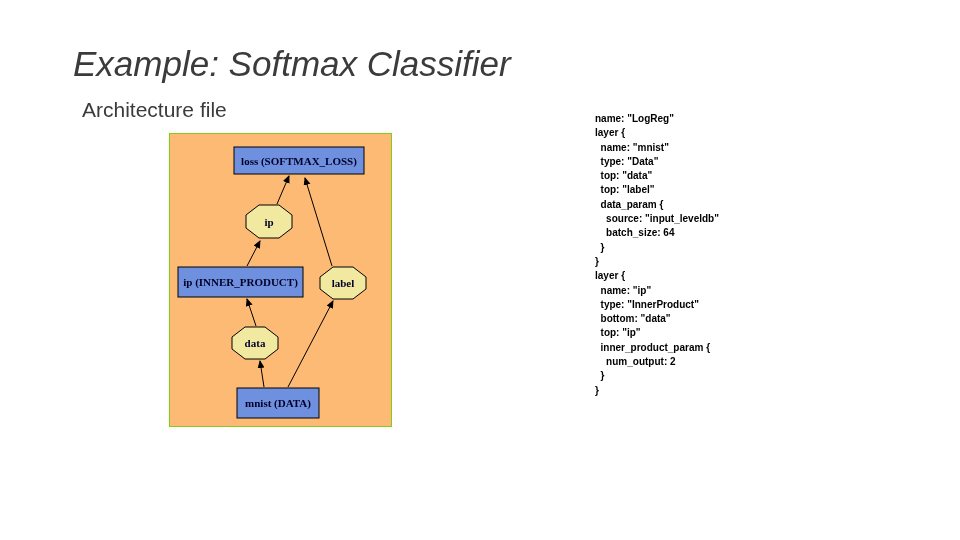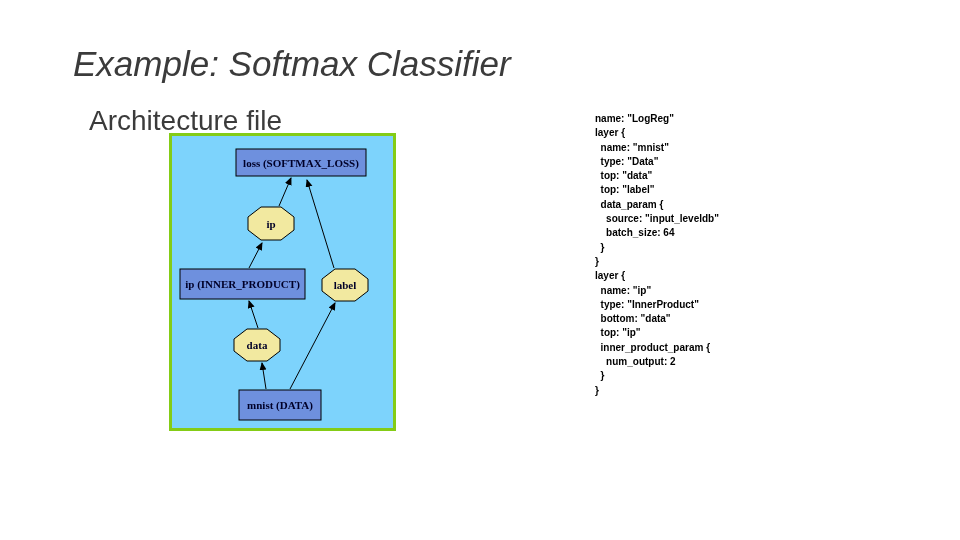--- a/index.html
+++ b/index.html
@@ -24,34 +24,34 @@
     font-weight: 400;
     color: #3b3b3b;
     letter-spacing: 0px;
     white-space: nowrap;
     font-style: italic;
   }
   .subtitle {
     position: absolute;
     left: 74px;
     top: 90px;
-    margin: 15px;
-    font-size: 28px;
+    margin: 8px;
+    font-size: 21px;
     font-weight: 400;
     color: #3b3b3b;
     white-space: nowrap;
   }
   .diagram {
     position: absolute;
     left: 169px;
     top: 133px;
     width: 221px;
     height: 292px;
-    background: #7dd3fc;
-    border: 3px solid #84cc16;
+    background: #fdba74;
+    border: 1px solid #84cc16;
   }
   .diagram svg {
     display: block;
   }
   .node-label {
     font-family: "Liberation Serif", serif;
     font-size: 11px;
     font-weight: bold;
   }
   .code {

